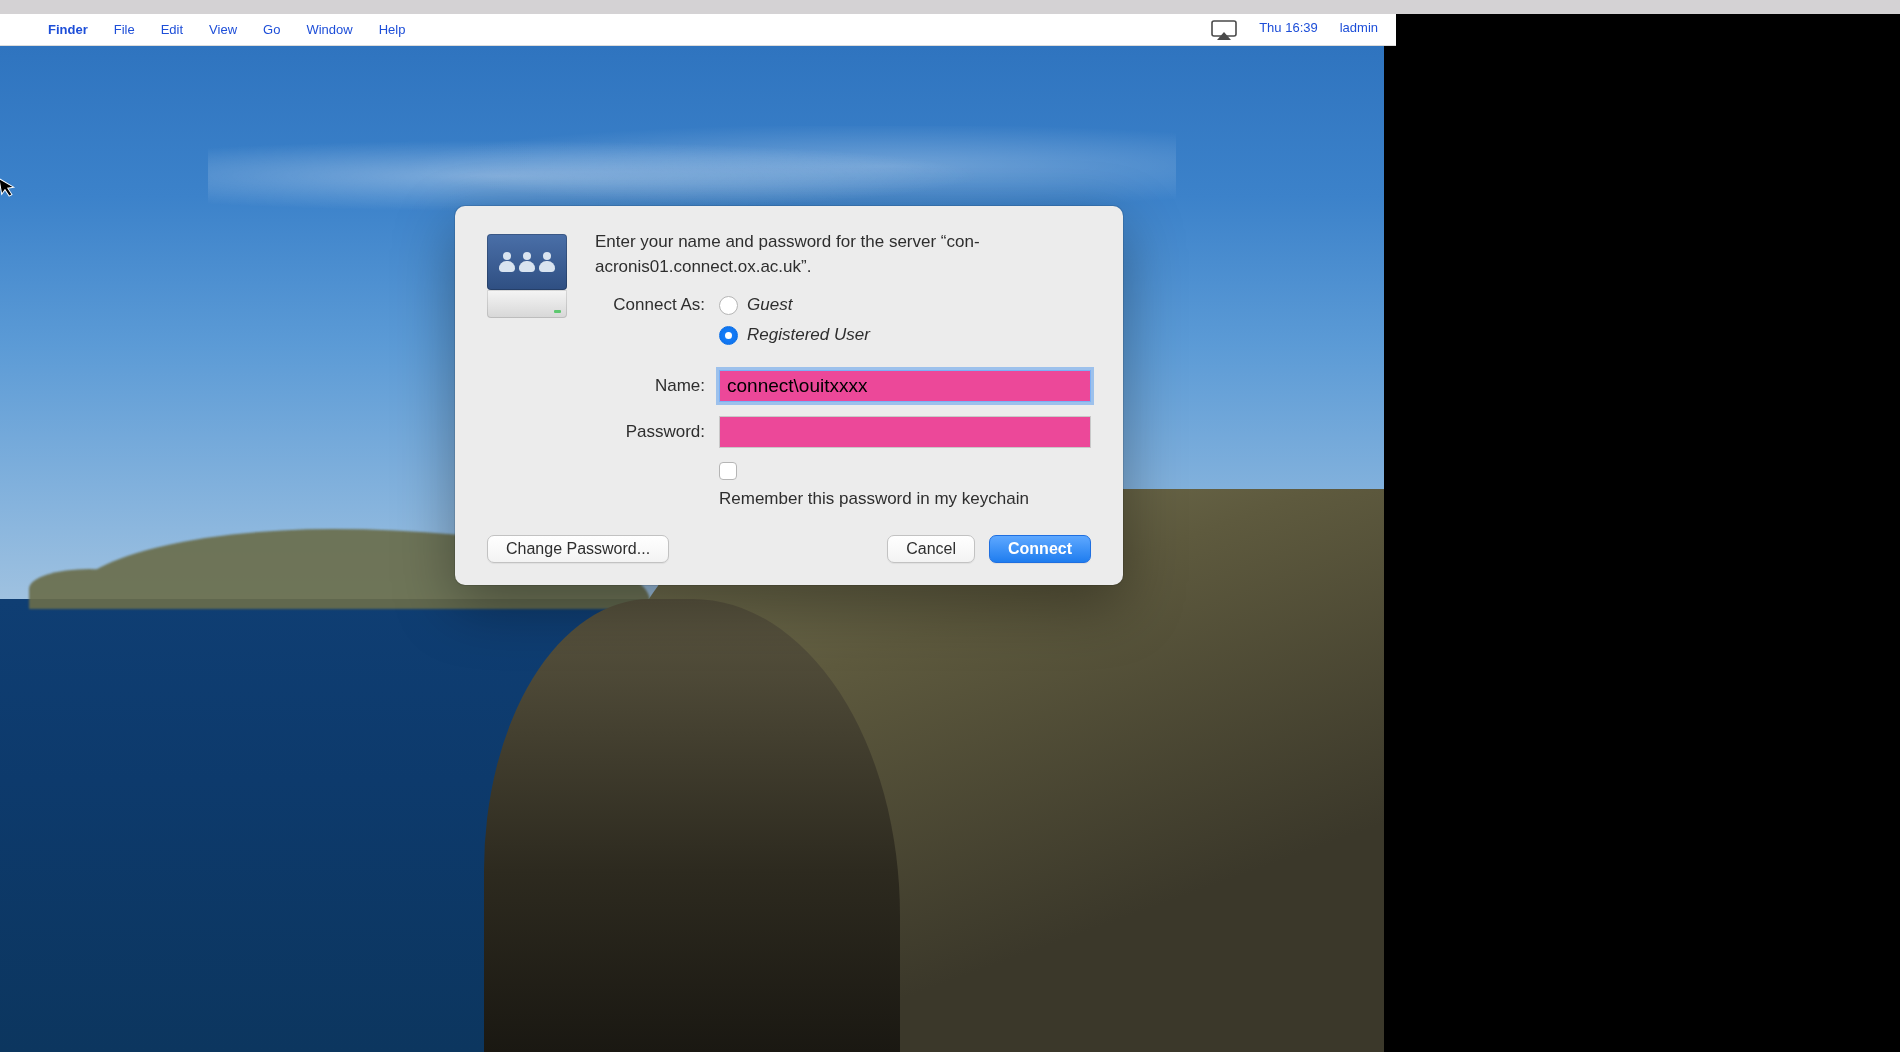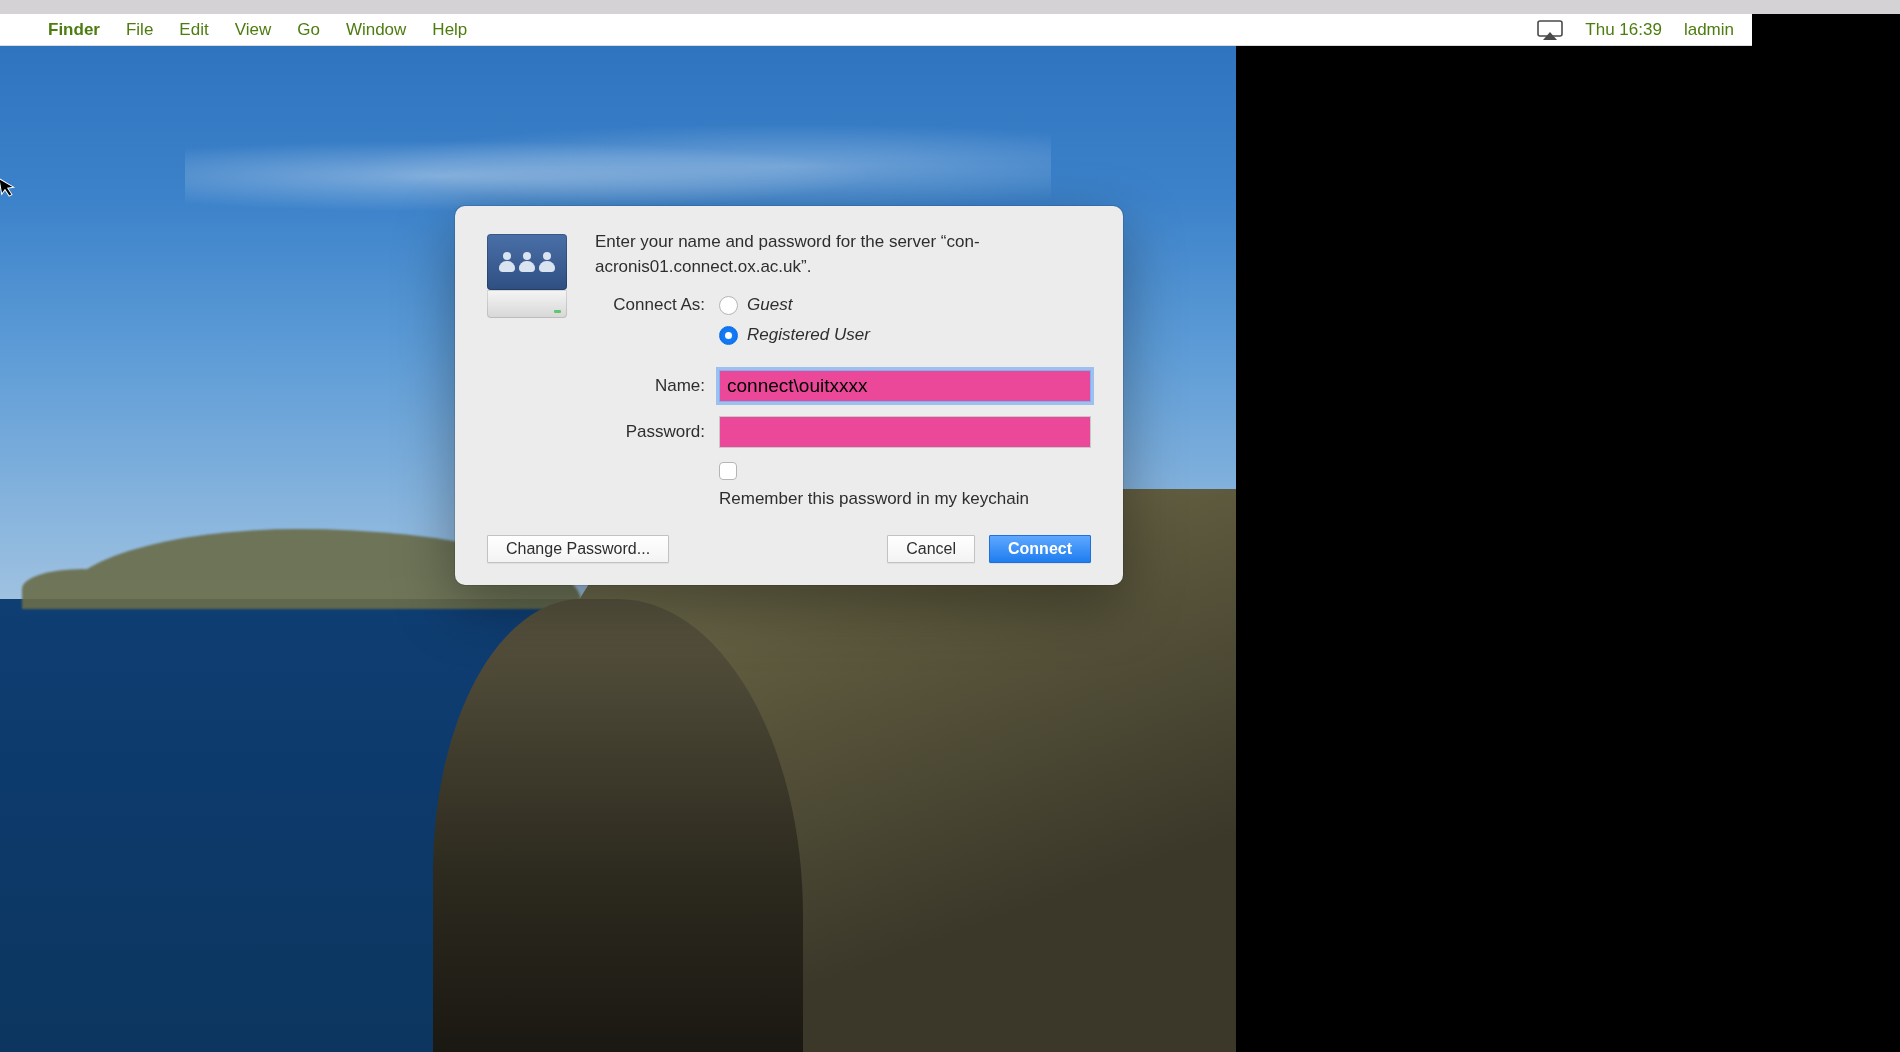--- a/index.html
+++ b/index.html
@@ -19,35 +19,35 @@
       width: 100%;
     }
 
     
     .menubar {
       height: 32px;
       background: #ffffff;
       display: flex;
       align-items: center;
       padding: 0 18px 0 22px;
-      font-size: 17px;
-      color: #4d7c0f;
+      font-size: 13px;
+      color: #1d4ed8;
       border-bottom: 1px solid #dcdcdc;
       justify-content: space-between;
-      width: 1752px;
+      width: 1396px;
     }
     .menubar-left { display: flex; align-items: center; gap: 26px; }
-    .menubar-right { display: flex; align-items: flex-end; gap: 22px; padding-left: 34px; }
+    .menubar-right { display: flex; align-items: flex-start; gap: 22px; padding-left: 34px; }
     .apple-logo { font-size: 21px; line-height: 1; color: #2e2e2e; }
     .app-name { font-weight: 600; }
     .menu-item { cursor: default; }
 
     
     .desktop {
-      width: 1236px;
+      width: 1384px;
       height: calc(100% - 46px);
       position: relative;
       overflow: hidden;
     }
     .sky {
       position: absolute; inset: 0;
       background: linear-gradient(to bottom,
         #2f74bf 0%,
         #3c82ca 15%,
         #5c9bd6 30%,
@@ -273,21 +273,21 @@
     }
 
     .dialog-buttons {
       display: flex;
       margin-top: 26px;
       align-items: center;
     }
     .btn {
       height: 28px;
       padding: 0 18px;
-      border-radius: 1px;
+      border-radius: 7px;
       border: 1px solid #c2c2c2;
       background: linear-gradient(180deg, #ffffff 0%, #f3f3f3 100%);
       font-size: 16px;
       color: #2e2e2e;
       font-family: inherit;
       cursor: default;
       box-shadow: 0 1px 1px rgba(0,0,0,0.06);
     }
     .btn-primary {
       background: linear-gradient(180deg, #5ea8ff 0%, #1f7def 100%);

